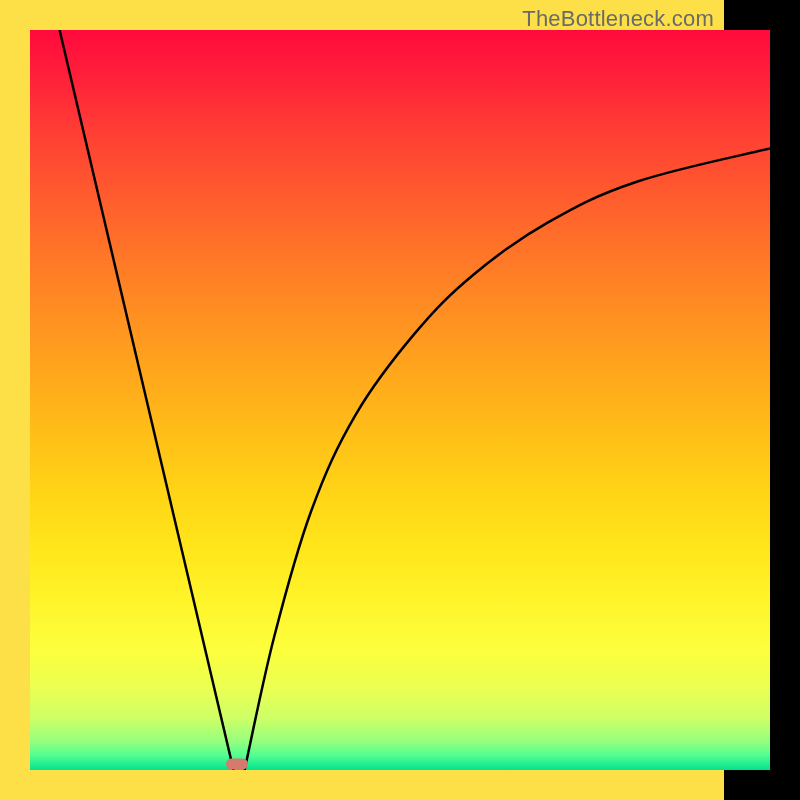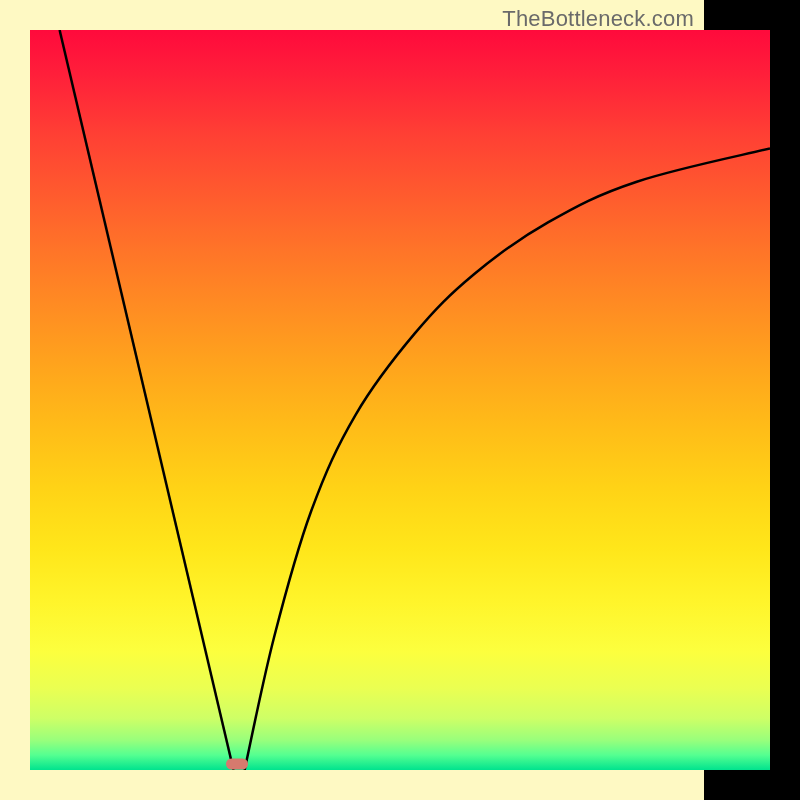--- a/index.html
+++ b/index.html
@@ -10,21 +10,22 @@
     background: #000;
     overflow: hidden;
     font-family: Arial, Helvetica, sans-serif;
   }
   .frame {
     position: absolute;
     top: 0;
     left: 0;
     width: 704px;
     height: 800px;
-    background: #fef9c3;
+    background: #fde047;
+    padding-left: 20px;
   }
   .plot {
     position: absolute;
     left: 30px;
     top: 30px;
     width: 740px;
     height: 740px;
     background: linear-gradient(to bottom,
       #ff0a3c 0%,
       #ff1f3a 6%,

